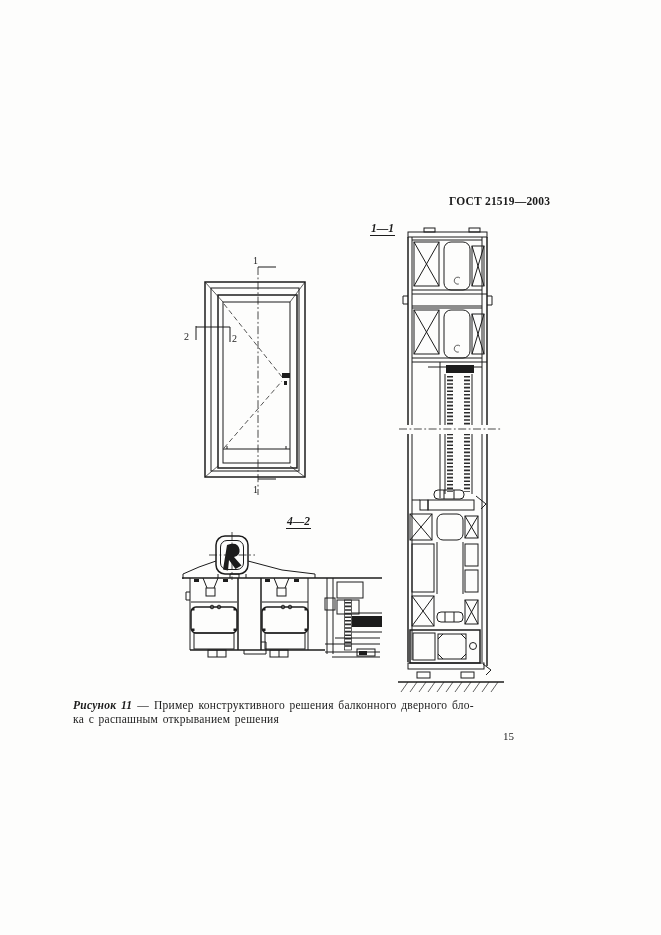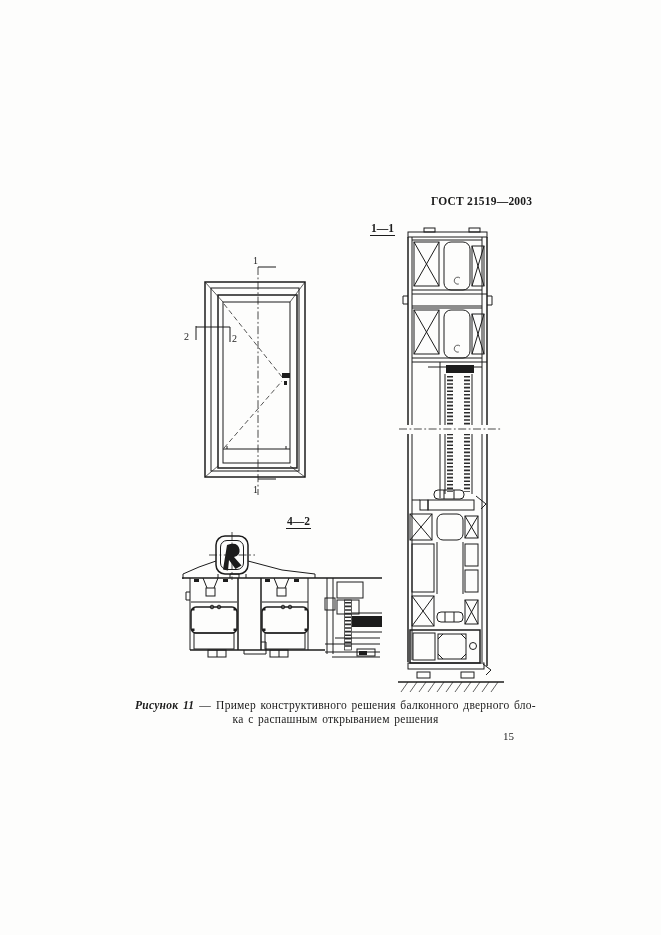--- a/index.html
+++ b/index.html
@@ -3,26 +3,26 @@
 <meta charset="utf-8">
 <style>
   * { margin:0; padding:0; box-sizing:border-box; }
   html,body { background:#ffffff; }
   body { font-family:"Liberation Serif","DejaVu Serif",serif; color:#1c1c1c; }
   .page {
     position:relative; width:661px; height:935px; margin:0 auto;
     background:#fdfdfc; overflow:hidden;
   }
   .doc-code {
-    position:absolute; left:431px; top:195px; width:90px;
+    position:absolute; left:449px; top:195px; width:90px;
     font-size:11.5px; font-weight:bold; letter-spacing:.2px; white-space:nowrap;
   }
   .sec-label {
     position:absolute; font-size:11.5px; font-weight:bold;
-    border-bottom:1px solid #1c1c1c; padding:0 1px 1px 1px; white-space:nowrap;
+    border-bottom:1px solid #1c1c1c; padding:0 1px 1px 1px; white-space:nowrap;font-style:italic;
   }
   .sec1 { left:370px; top:222px; }
   .sec2 { left:286px; top:515px; }
   svg.draw { position:absolute; }
   .elev { left:183px; top:250px; }
   .hsec { left:182px; top:530px; }
   .vsec { left:398px; top:226px; }
   svg text {
     font-family:"Liberation Serif","DejaVu Serif",serif;
     font-size:10px; fill:#1c1c1c;
@@ -30,21 +30,21 @@
   .ln  { stroke:#1c1c1c; fill:none; stroke-width:1; }
   .ln15{ stroke:#1c1c1c; fill:none; stroke-width:1.5; }
   .ln7 { stroke:#1c1c1c; fill:none; stroke-width:.7; }
   .fil { fill:#1c1c1c; stroke:none; }
   .dd  { stroke:#1c1c1c; fill:none; stroke-width:.8; stroke-dasharray:8 2.5 1.8 2.5; }
   .dsh { stroke:#1c1c1c; fill:none; stroke-width:.75; stroke-dasharray:5 3; }
   .stip{ stroke:#2b2b2b; fill:none; stroke-width:6; stroke-dasharray:1.6 2; }
   .paper { fill:#fdfdfc; stroke:none; }
   .caption {
     position:absolute; left:73px; top:699px; width:525px;
-    text-align:center; font-size:11.5px; line-height:13.5px;
+    text-align:left; font-size:11.5px; line-height:13.5px;
     letter-spacing:.25px; word-spacing:1.5px;
   }
   .figref { font-weight:bold; font-style:italic; margin-right:5px; }
   .capdash { margin-right:5px; }
   .page-num { position:absolute; left:503px; top:730px; font-size:11px; }
 </style>
 </head>
 <body>
 
 <div class="page">

